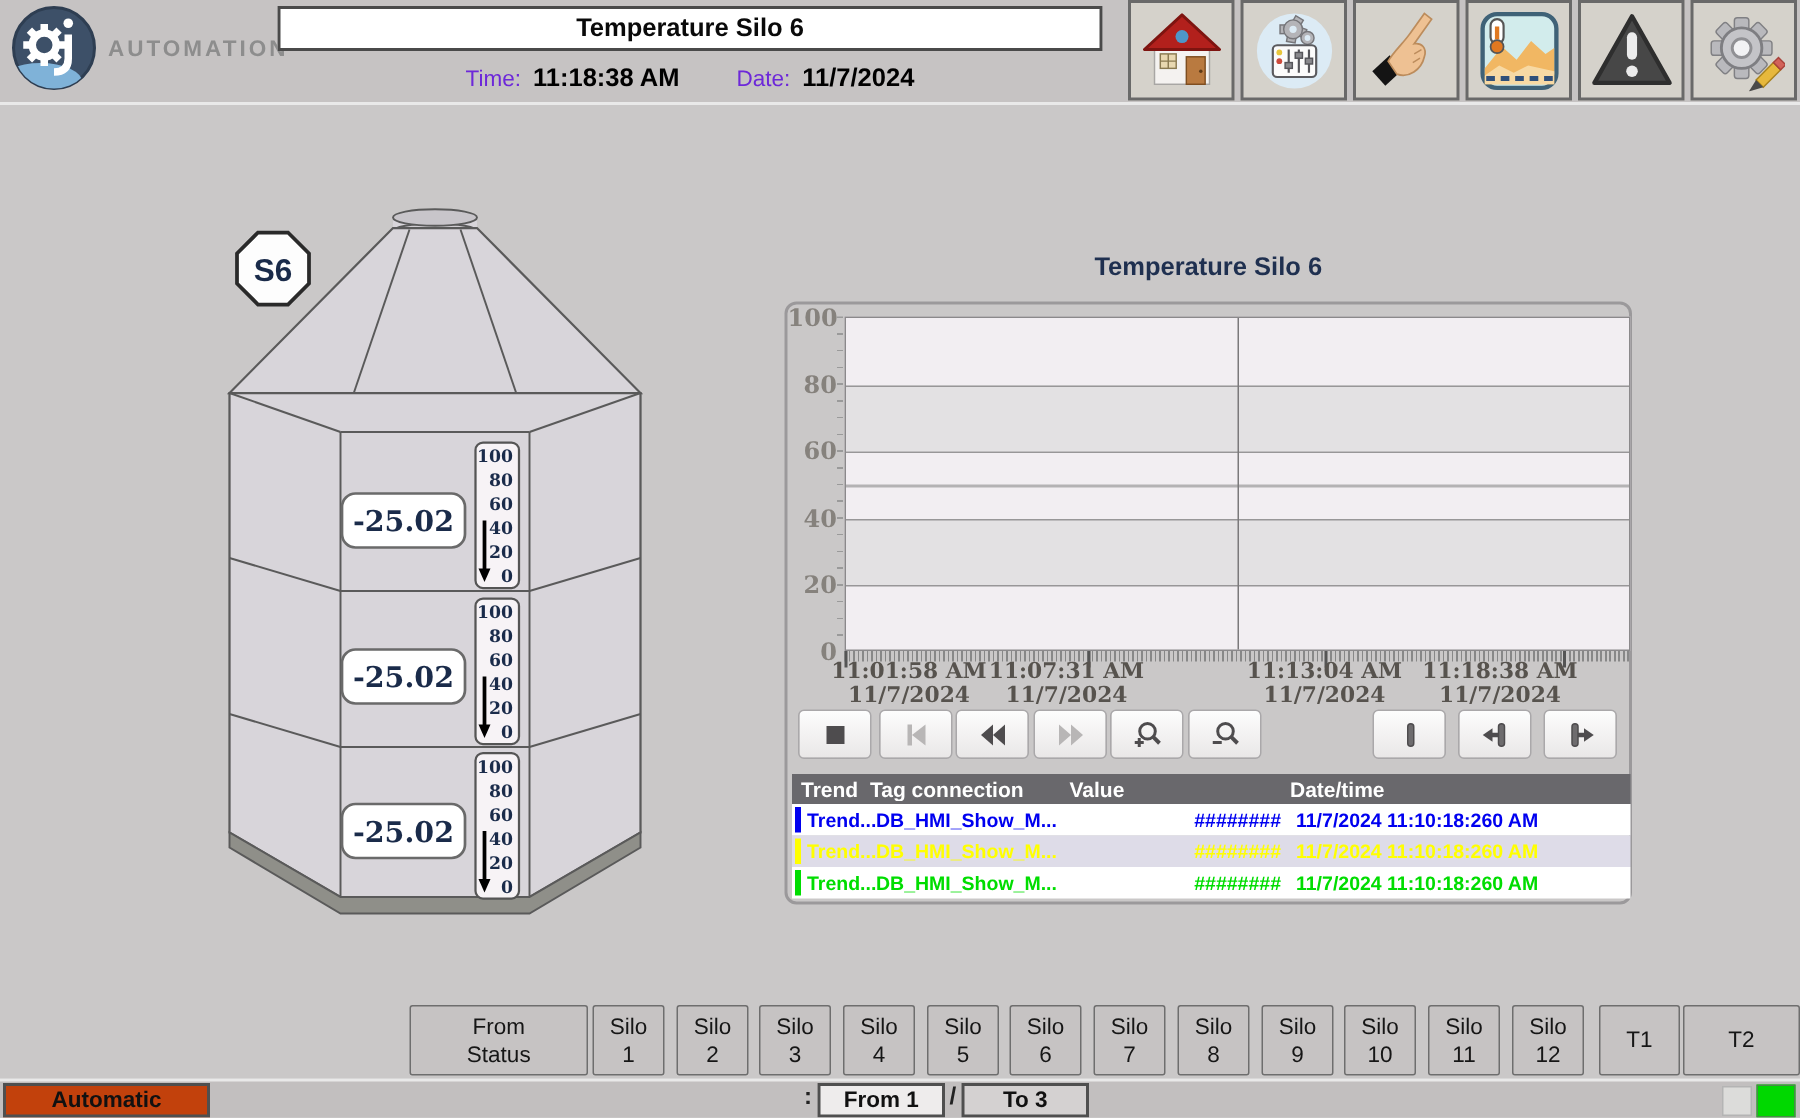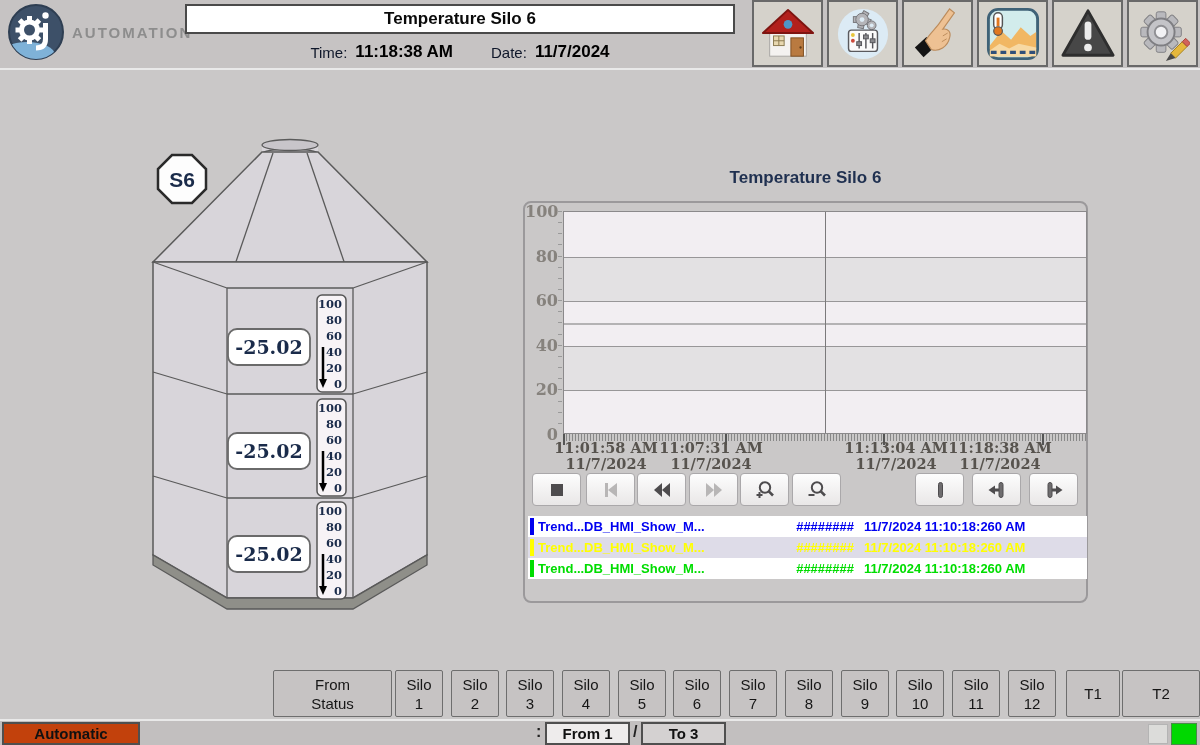--- a/index.html
+++ b/index.html
@@ -5,21 +5,21 @@
   * { margin:0; padding:0; box-sizing:border-box; }
   html,body { width:1200px; height:745px; }
   body { font-family:"Liberation Sans", sans-serif; background:#cac8c8; position:relative; overflow:hidden; }
   .abs { position:absolute; }
 
   
   #header { position:absolute; left:0; top:0; width:1200px; height:70px; background:#c6c3c3; border-bottom:2px solid #e9e9e9; }
   #brand-text { position:absolute; left:72px; top:24px; font-size:15px; font-weight:bold; letter-spacing:2px; color:#8d8d8d; }
   #title-box { position:absolute; left:185px; top:4px; width:550px; height:30px; background:#ffffff; border:2px solid #4a4a4a; display:flex; align-items:center; justify-content:center; font-size:17px; font-weight:bold; color:#0a0a0a; }
   #timedate { position:absolute; left:185px; top:40px; width:550px; height:24px; display:flex; align-items:center; justify-content:center; gap:8px; }
-  #timedate .lbl { color:#0f172a; font-size:15px; }
+  #timedate .lbl { color:#6d28d9; font-size:15px; }
   #timedate .val { color:#000; font-size:17px; font-weight:bold; }
   #timedate .gap { width:22px; }
   .nav-btn { position:absolute; top:0; width:71px; height:67px; background:#d5d2cb; border:2px solid #696969; display:flex; align-items:center; justify-content:center; cursor:pointer; }
 
   
   #chart-title { position:absolute; left:523px; top:168px; width:565px; text-align:center; font-size:17px; font-weight:bold; color:#1f3050; }
   #trend-frame { position:absolute; left:523px; top:201px; width:565px; height:402px; border:2px solid #9b999b; border-radius:8px; }
   #plot { position:absolute; left:38px; top:8px; width:524px; height:223px; background:#f2eef2; border:1px solid #8b898b; }
   .band { position:absolute; left:0; width:100%; height:44.6px; background:#e3e1e3; }
   .gridline { position:absolute; left:0; width:100%; height:1px; background:#989698; }
@@ -291,21 +291,21 @@
   </div>
 
   <div class="xtick" style="left:81px">
     <div>11:01:58 AM</div>
     <div>11/7/2024</div>
   </div>
   <div class="xtick" style="left:186px">
     <div>11:07:31 AM</div>
     <div>11/7/2024</div>
   </div>
-  <div class="xtick" style="left:371px">
+  <div class="xtick" style="left:358px">
     <div>11:13:04 AM</div>
     <div>11/7/2024</div>
   </div>
   <div class="xtick" style="left:475px">
     <div>11:18:38 AM</div>
     <div>11/7/2024</div>
   </div>
 
   <div class="tbtn" style="left:7px">
     <svg width="20" height="20" viewBox="0 0 20 20">
@@ -359,20 +359,26 @@
   </div>
   <div class="tbtn" style="left:504px">
     <svg width="20" height="20" viewBox="0 0 20 20" fill="#4e4c4e">
       <rect x="4" y="2.5" width="4" height="15" rx="2" fill="#6e6c6e" stroke="#4e4c4e"></rect>
       <rect x="8" y="8.5" width="5" height="3"></rect>
         <polygon points="18.5,10 12,5.5 12,14.5"></polygon>
     </svg>
   </div>
 
   <div id="trend-table">
+    <div class="t-header">
+      <div class="c-trend c-trend-h">Trend</div>
+      <div class="c-tag">Tag connection</div>
+      <div class="c-val" style="text-align:left">Value</div>
+      <div class="c-dt">Date/time</div>
+    </div>
     <div class="t-row" style="background-color: rgb(255, 255, 255); color: rgb(0, 0, 240);">
       <div class="swatch" style="background-color: rgb(0, 0, 238);"></div>
       <div class="c-trend">Trend...</div>
       <div class="c-tag">DB_HMI_Show_M...</div>
       <div class="c-val">########</div>
       <div class="c-dt">11/7/2024 11:10:18:260 AM</div>
     </div>
     <div class="t-row" style="background-color: rgb(222, 220, 232); color: rgb(255, 255, 0);">
       <div class="swatch" style="background-color: rgb(255, 255, 0);"></div>
       <div class="c-trend">Trend...</div>

